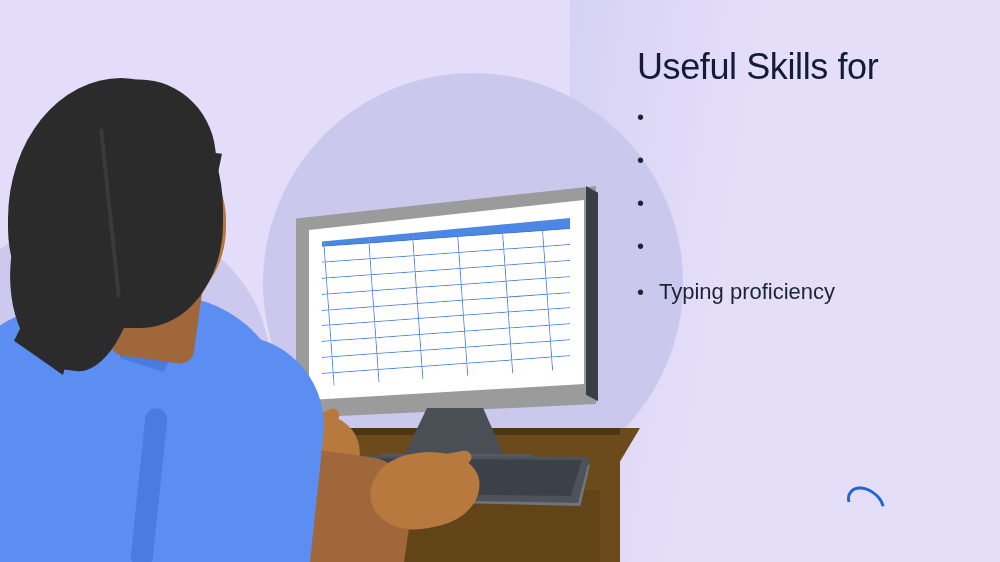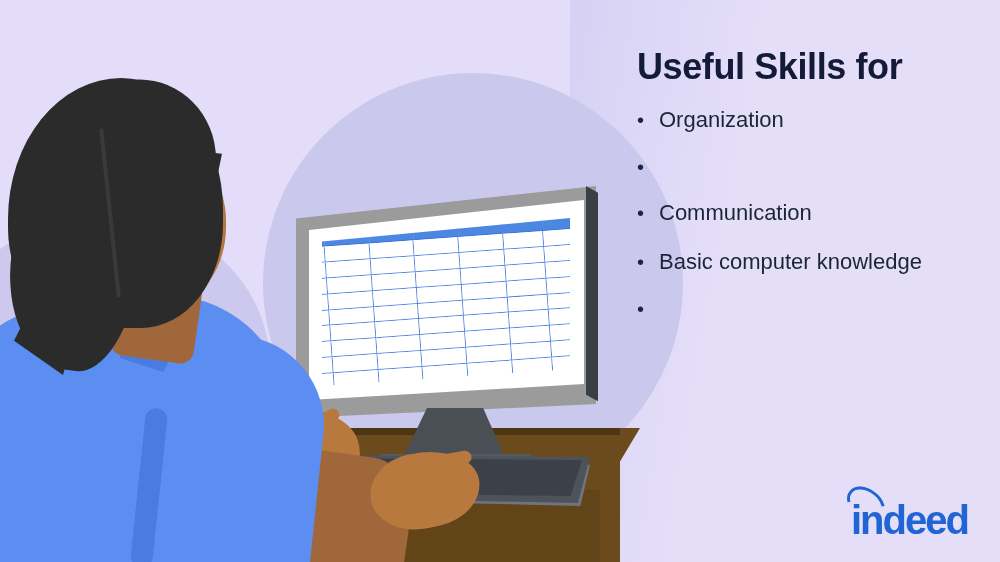--- a/index.html
+++ b/index.html
@@ -479,21 +479,21 @@
   .content {
     position: absolute;
     left: 637px;
     top: 44px;
     width: 345px;
   }
   .title {
     margin: 0;
     font-size: 36px;
     line-height: 1.26;
-    font-weight: bold;
+    font-weight: normal;
     letter-spacing: -0.4px;
     color: #141b38;
   }
   .skill-list {
     margin: 18px 0 0 0;
     padding: 0;
     list-style: none;
   }
   .skill-item {
     display: flex;
@@ -697,35 +697,32 @@
     <div class="hair-line"></div>
   </div>
 
   <div class="content">
     <h1 class="title">
       <span>Useful Skills for</span><br>
     </h1>
     <ul class="skill-list">
       <li class="skill-item">
         <span class="skill-bullet">•</span>
-        <span>Organization</span>
       </li>
       <li class="skill-item">
         <span class="skill-bullet">•</span>
       </li>
       <li class="skill-item">
         <span class="skill-bullet">•</span>
-        <span>Communication</span>
-      </li>
-      <li class="skill-item">
-        <span class="skill-bullet">•</span>
-        <span>Basic computer knowledge</span>
       </li>
       <li class="skill-item">
         <span class="skill-bullet">•</span>
       </li>
+      <li class="skill-item">
+        <span class="skill-bullet">•</span>
+        <span>Typing proficiency</span>
+      </li>
     </ul>
   </div>
 
   <div class="indeed-swoosh"></div>
-  <div class="indeed-logo">indeed</div>
 
 </div>
 
 </body></html>

